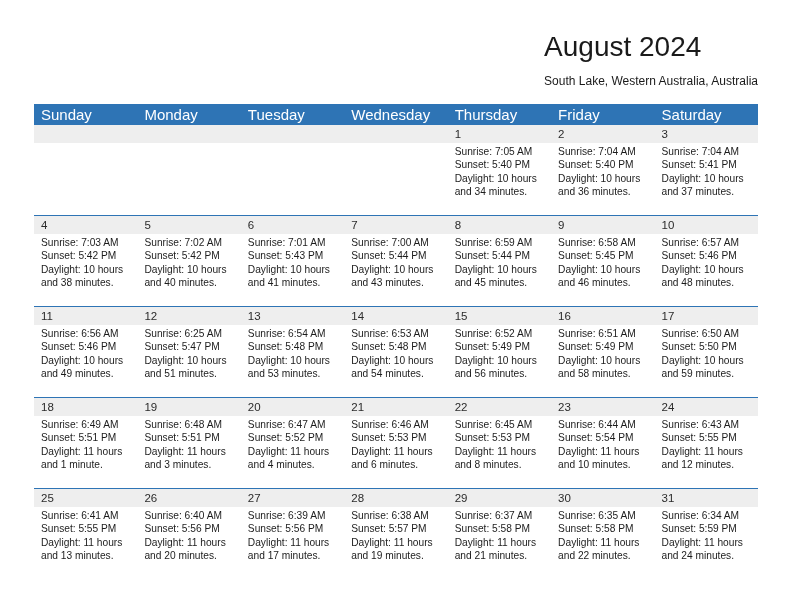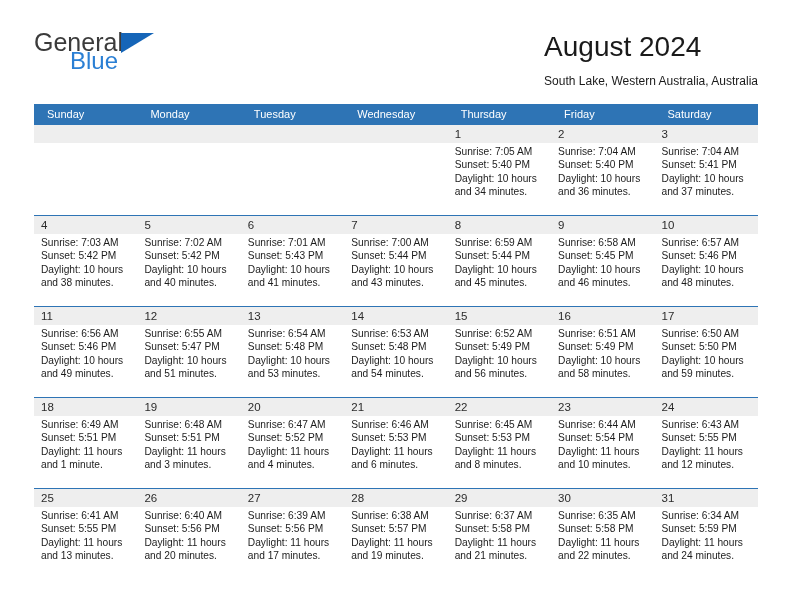--- a/index.html
+++ b/index.html
@@ -91,23 +91,23 @@
     width: 724px;
   }
   .weekday-row {
     display: flex;
     background: #2e74b5;
     height: 21px;
   }
   .weekday {
     flex: 1 1 0;
     color: #ffffff;
-    font-size: 11px;
+    font-size: 15px;
     line-height: 21px;
-    padding-left: 13px;
+    padding-left: 7px;
     white-space: nowrap;
     overflow: hidden;
   }
   .week {
     position: relative;
     border-top: 1.6px solid #2e74b5;
   }
   .week:first-of-type {
     border-top: none;
   }
@@ -152,24 +152,20 @@
   .day.empty .daynum,
   .day.empty .daylines { visibility: hidden; }
 </style>
 </head>
 <body>
 
 <div class="page">
 
   <div class="top-bar">
 
-    <div class="logo">
-      <span class="logo-general">General</span><span class="logo-tri"></span>
-      <span class="logo-blue">Blue</span>
-    </div>
 
     <div class="title-block">
       <div class="cal-title">August 2024</div>
       <div class="cal-subtitle">South Lake, Western Australia, Australia</div>
     </div>
 
   </div>
 
   <div class="calendar">
     <div class="weekday-row">
@@ -326,21 +322,21 @@
               <div class="daylines">
                 <div class="dayline">Sunrise: 6:56 AM</div>
                 <div class="dayline">Sunset: 5:46 PM</div>
                 <div class="dayline">Daylight: 10 hours</div>
                 <div class="dayline">and 49 minutes.</div>
               </div>
             </div>
             <div class="day">
               <div class="daynum">12</div>
               <div class="daylines">
-                <div class="dayline">Sunrise: 6:55 AM</div>
+                <div class="dayline">Sunrise: 6:25 AM</div>
                 <div class="dayline">Sunset: 5:47 PM</div>
                 <div class="dayline">Daylight: 10 hours</div>
                 <div class="dayline">and 51 minutes.</div>
               </div>
             </div>
             <div class="day">
               <div class="daynum">13</div>
               <div class="daylines">
                 <div class="dayline">Sunrise: 6:54 AM</div>
                 <div class="dayline">Sunset: 5:48 PM</div>

